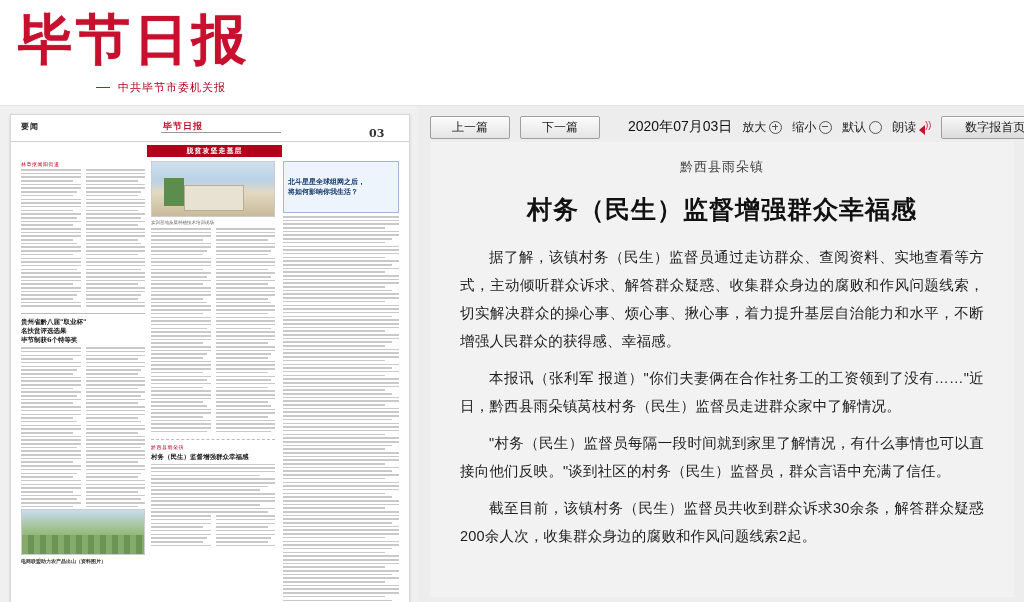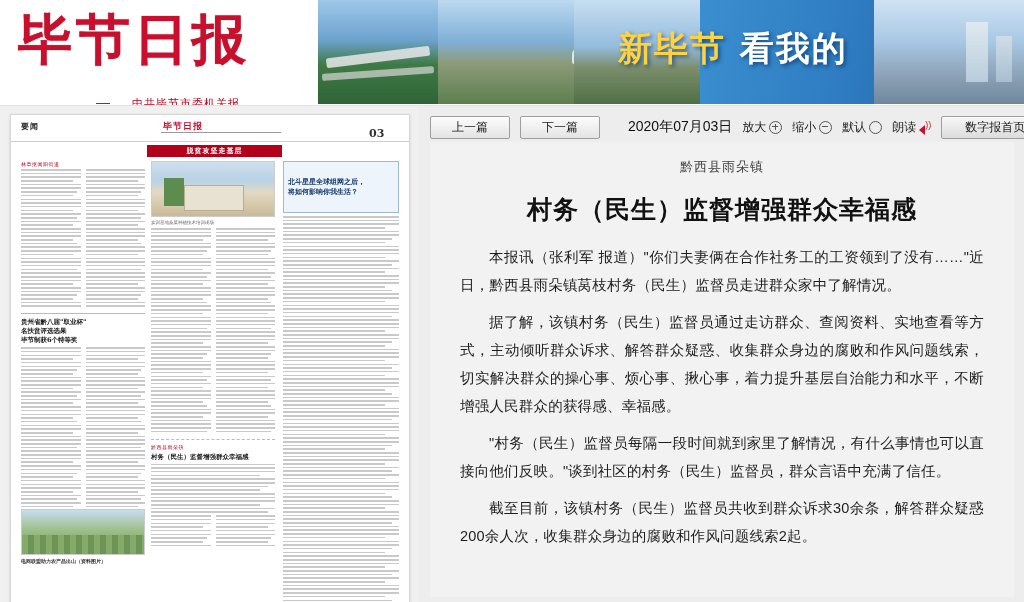--- a/index.html
+++ b/index.html
@@ -38,24 +38,24 @@
     font-size: 54px;
     font-weight: bold;
     letter-spacing: 4px;
     color: #c8102e;
     white-space: nowrap;
     line-height: 62px;
     text-shadow: 0 0 1px #a50d25;
   }
   .logo-sub-wrap {
     position: absolute;
-    left: 96px; top: 96px;
+    left: 96px; top: 80px;
     display: flex;
     align-items: center;
-    gap: 22px;
+    gap: 8px;
   }
   .logo-sub-dash {
     width: 14px; height: 1px;
     background: #c8102e;
     display: inline-block;
   }
   .logo-sub {
     font-size: 11px;
     color: #b3001b;
     letter-spacing: 1px;
@@ -429,39 +429,20 @@
 
   <div class="masthead">
     <div class="logo-area">
       <div class="logo-title">毕节日报</div>
       <div class="logo-sub-wrap">
         <span class="logo-sub-dash"></span>
         <span class="logo-sub">中共毕节市委机关报</span>
       </div>
     </div>
 
-    <div class="banner">
-      <div class="banner-photo ph1">
-        <div class="ph-bridge"></div>
-        <div class="ph-bridge2"></div>
-      </div>
-      <div class="banner-photo ph2">
-        <div class="ph-terminal"></div>
-        <div class="ph-plane"></div>
-      </div>
-      <div class="banner-photo ph3"></div>
-      <div class="banner-photo ph4">
-        <div class="ph-tower"></div>
-        <div class="ph-tower2"></div>
-      </div>
-      <div class="banner-headline">
-        <span class="accent">新毕节</span>
-        <span>看我的</span>
-      </div>
-    </div>
   </div>
 
   <div class="content">
 
     <div class="left-pane">
       <div class="page-scan">
 
         <div class="scan-head">
           <div class="scan-sec">要闻</div>
           <div class="scan-mini-logo">毕节日报</div>
@@ -975,21 +956,21 @@
           <span>朗读</span>
           <span class="spk"></span>
         </div>
 
         <div class="tb-btn primary tb-right">数字报首页</div>
       </div>
 
       <div class="article">
         <div class="art-kicker">黔西县雨朵镇</div>
         <h1 class="art-title">村务（民生）监督增强群众幸福感</h1>
+        <p class="art-p">据了解，该镇村务（民生）监督员通过走访群众、查阅资料、实地查看等方式，主动倾听群众诉求、解答群众疑惑、收集群众身边的腐败和作风问题线索，切实解决群众的操心事、烦心事、揪心事，着力提升基层自治能力和水平，不断增强人民群众的获得感、幸福感。</p>
         <p class="art-p">本报讯（张利军 报道）"你们夫妻俩在合作社务工的工资领到了没有……"近日，黔西县雨朵镇莴枝村务（民生）监督员走进群众家中了解情况。</p>
-        <p class="art-p">据了解，该镇村务（民生）监督员通过走访群众、查阅资料、实地查看等方式，主动倾听群众诉求、解答群众疑惑、收集群众身边的腐败和作风问题线索，切实解决群众的操心事、烦心事、揪心事，着力提升基层自治能力和水平，不断增强人民群众的获得感、幸福感。</p>
         <p class="art-p">"村务（民生）监督员每隔一段时间就到家里了解情况，有什么事情也可以直接向他们反映。"谈到社区的村务（民生）监督员，群众言语中充满了信任。</p>
         <p class="art-p">截至目前，该镇村务（民生）监督员共收到群众诉求30余条，解答群众疑惑200余人次，收集群众身边的腐败和作风问题线索2起。</p>
       </div>
     </div>
 
   </div>
 </div>
 
 </body></html>

